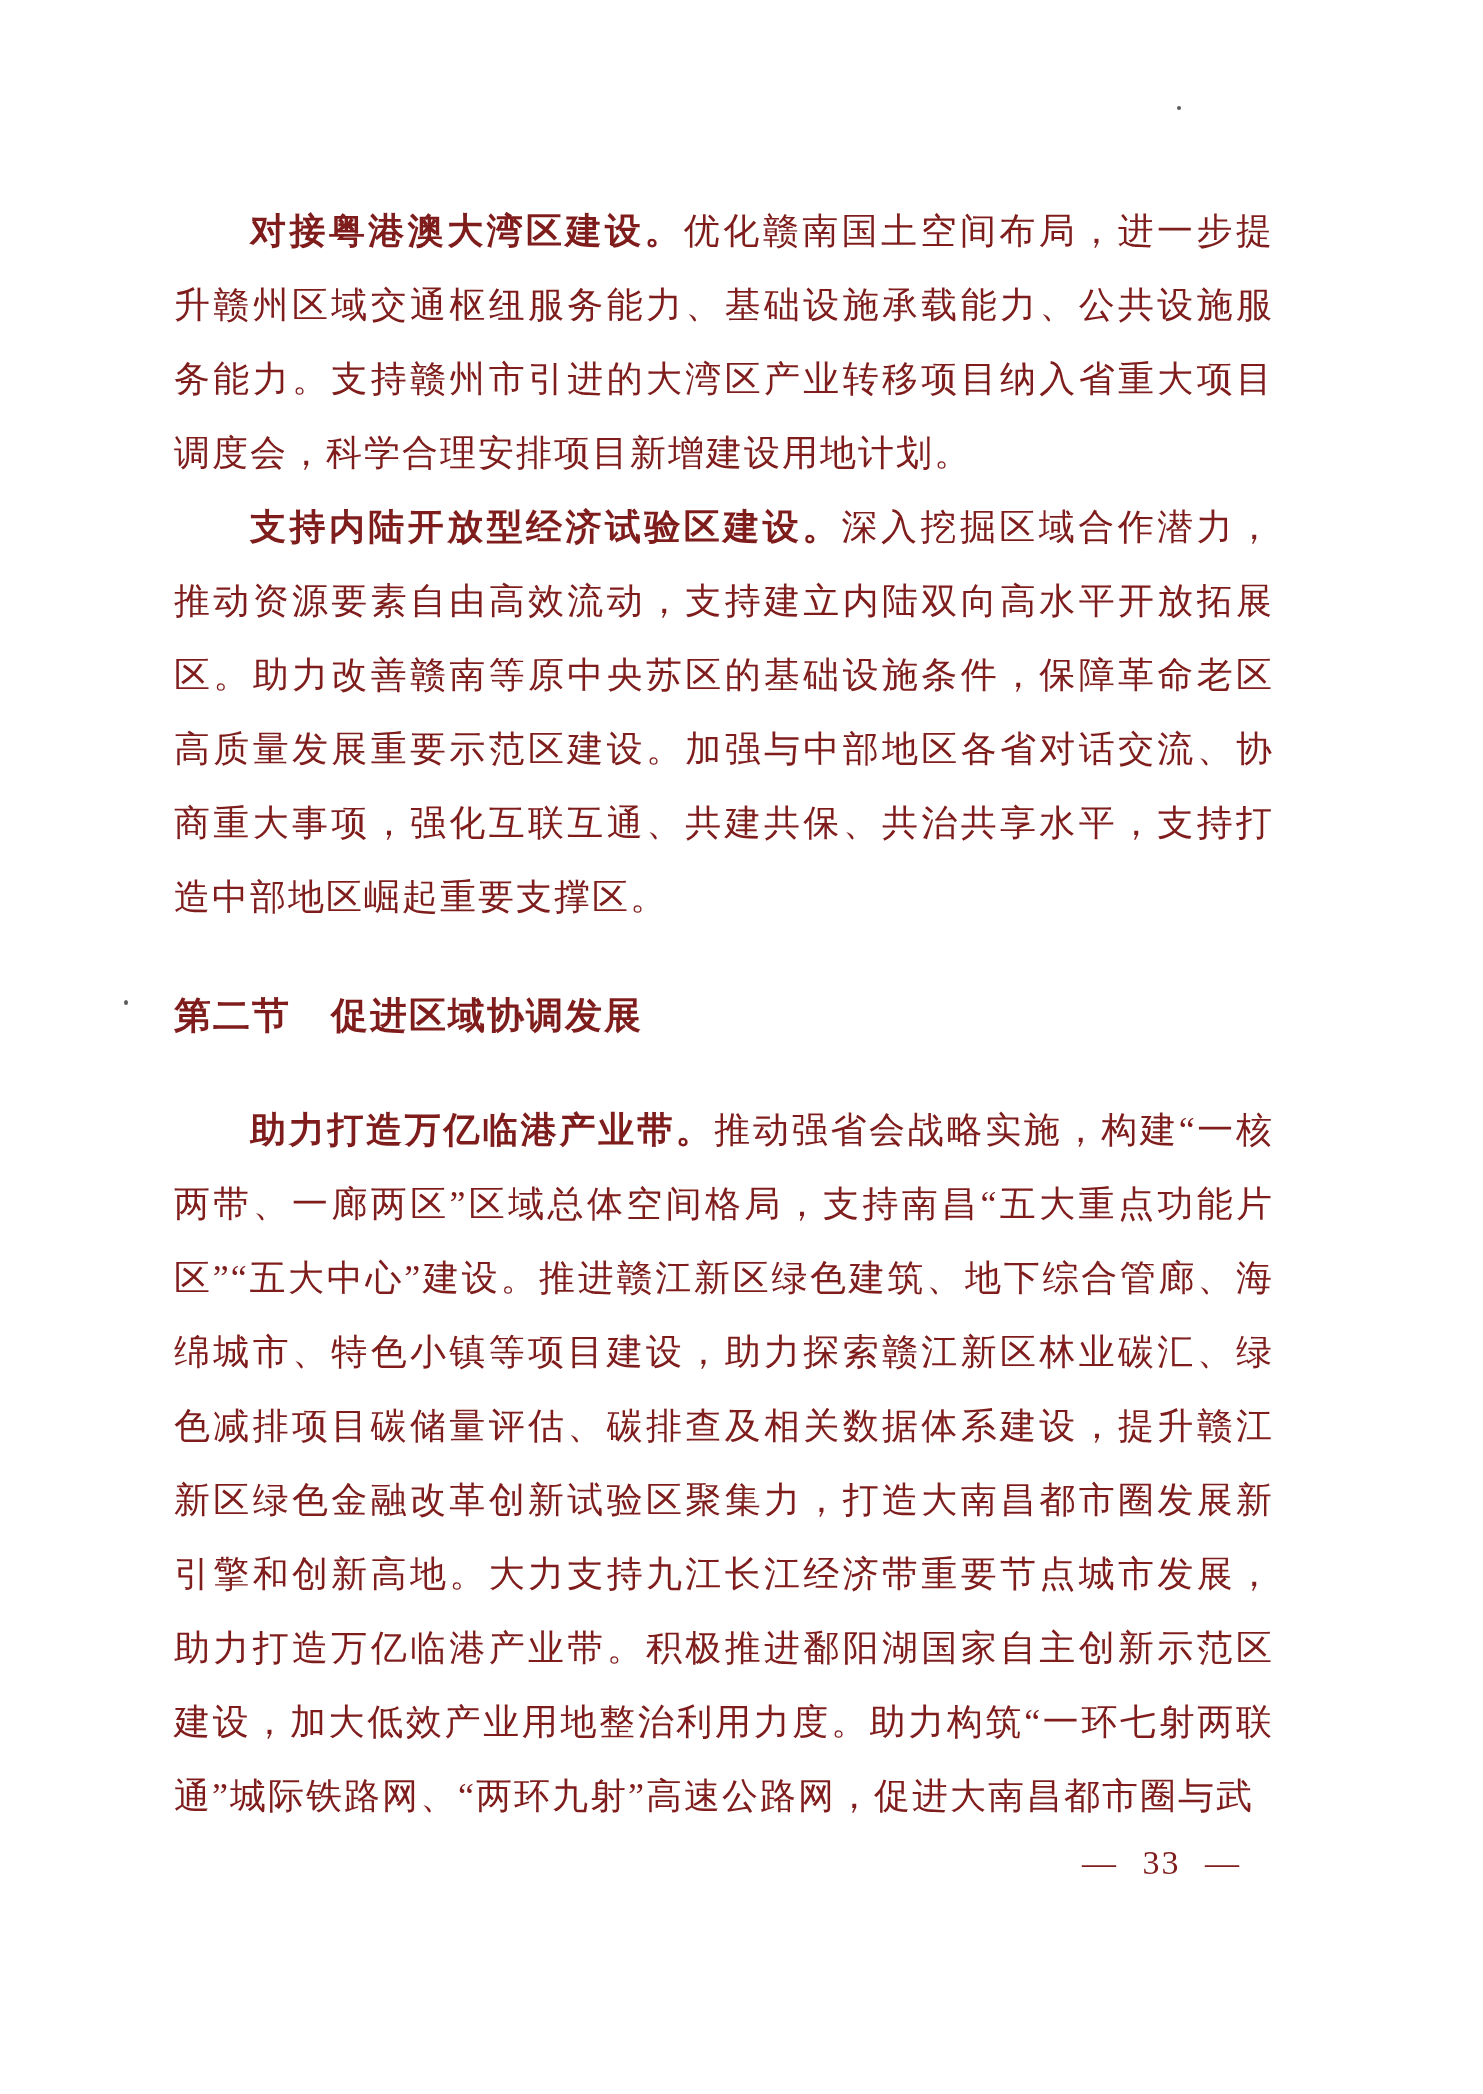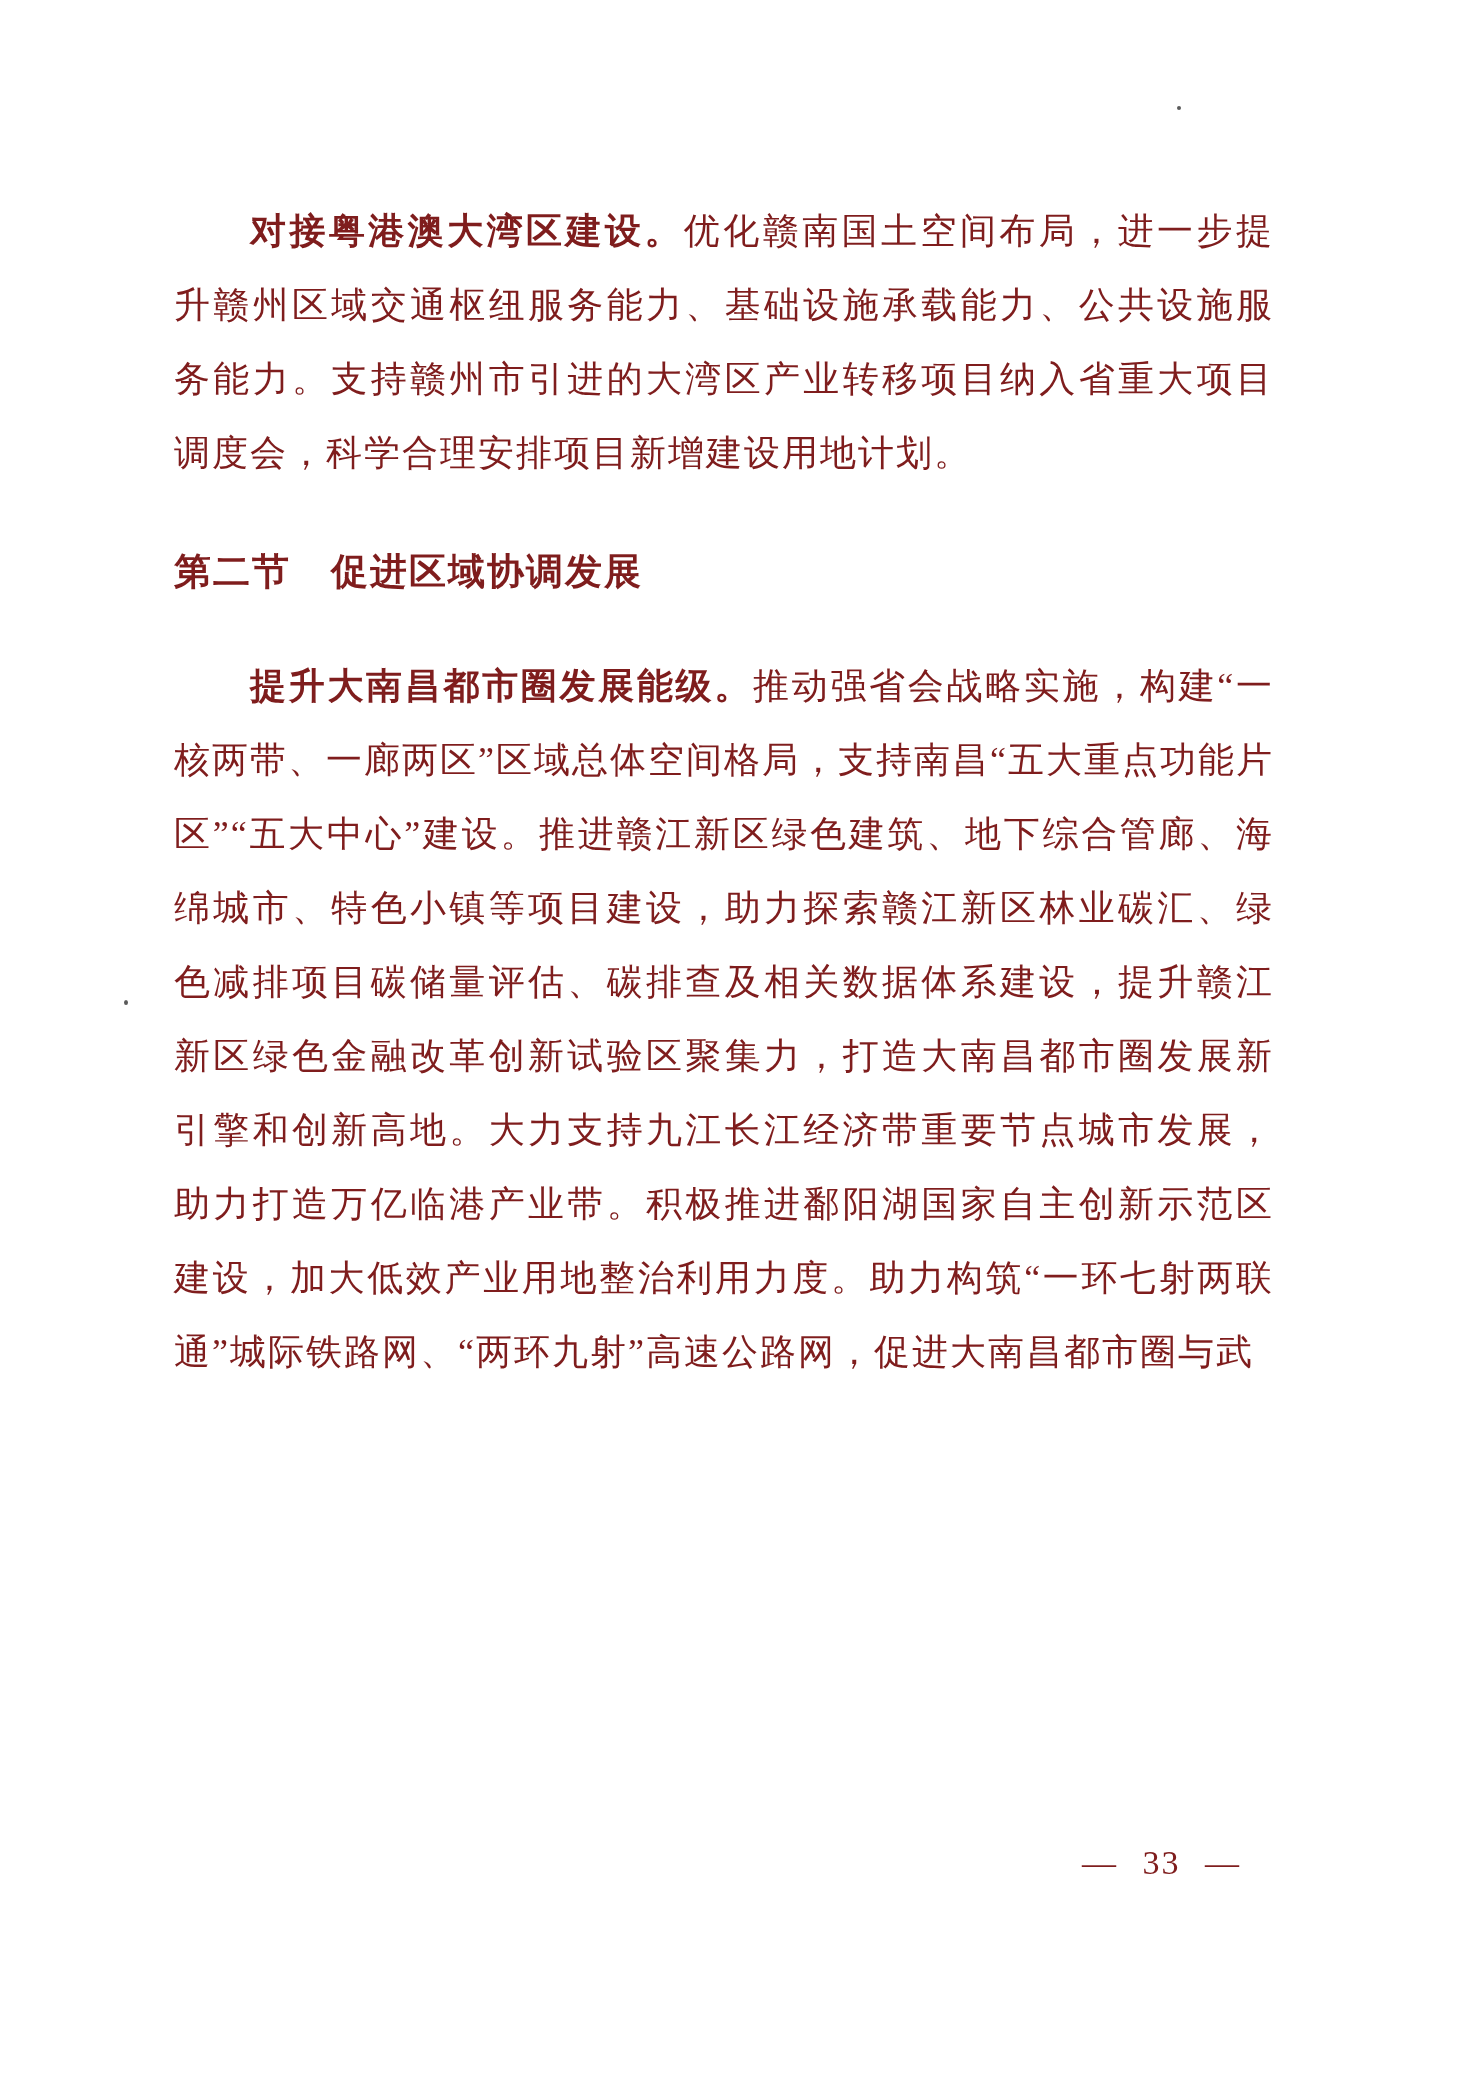--- a/index.html
+++ b/index.html
@@ -76,24 +76,25 @@
   }
 </style>
 </head>
 <body>
 
 <div class="page">
   <div class="content">
 
     <p class="para"><b class="lead">对接粤港澳大湾区建设。</b><span>优化赣南国土空间布局，进一步提升赣州区域交通枢纽服务能力、基础设施承载能力、公共设施服务能力。支持赣州市引进的大湾区产业转移项目纳入省重大项目调度会，科学合理安排项目新增建设用地计划。</span></p>
 
+    <p class="para"><b class="lead">支持内陆开放型经济试验区建设。</b><span>深入挖掘区域合作潜力，推动资源要素自由高效流动，支持建立内陆双向高水平开放拓展区。助力改善赣南等原中央苏区的基础设施条件，保障革命老区高质量发展重要示范区建设。加强与中部地区各省对话交流、协商重大事项，强化互联互通、共建共保、共治共享水平，支持打造中部地区崛起重要支撑区。</span></p>
 
     <h2 class="heading"><span>第二节</span><span class="hgap"></span><span>促进区域协调发展</span></h2>
 
-    <p class="para"><b class="lead">提升大南昌都市圈发展能级。</b><span>推动强省会战略实施，构建“一核两带、一廊两区”区域总体空间格局，支持南昌“五大重点功能片区”“五大中心”建设。推进赣江新区绿色建筑、地下综合管廊、海绵城市、特色小镇等项目建设，助力探索赣江新区林业碳汇、绿色减排项目碳储量评估、碳排查及相关数据体系建设，提升赣江新区绿色金融改革创新试验区聚集力，打造大南昌都市圈发展新引擎和创新高地。大力支持九江长江经济带重要节点城市发展，助力打造万亿临港产业带。积极推进鄱阳湖国家自主创新示范区建设，加大低效产业用地整治利用力度。助力构筑“一环七射两联通”城际铁路网、“两环九射”高速公路网，促进大南昌都市圈与武</span></p>
+    <p class="para"><b class="lead">助力打造万亿临港产业带。</b><span>推动强省会战略实施，构建“一核两带、一廊两区”区域总体空间格局，支持南昌“五大重点功能片区”“五大中心”建设。推进赣江新区绿色建筑、地下综合管廊、海绵城市、特色小镇等项目建设，助力探索赣江新区林业碳汇、绿色减排项目碳储量评估、碳排查及相关数据体系建设，提升赣江新区绿色金融改革创新试验区聚集力，打造大南昌都市圈发展新引擎和创新高地。大力支持九江长江经济带重要节点城市发展，助力打造万亿临港产业带。积极推进鄱阳湖国家自主创新示范区建设，加大低效产业用地整治利用力度。助力构筑“一环七射两联通”城际铁路网、“两环九射”高速公路网，促进大南昌都市圈与武</span></p>
 
   </div>
 
   <div class="page-number">— 33 —</div>
 
   <span class="speck speck-top"></span>
   <span class="speck speck-left"></span>
 </div>
 
 </body></html>

